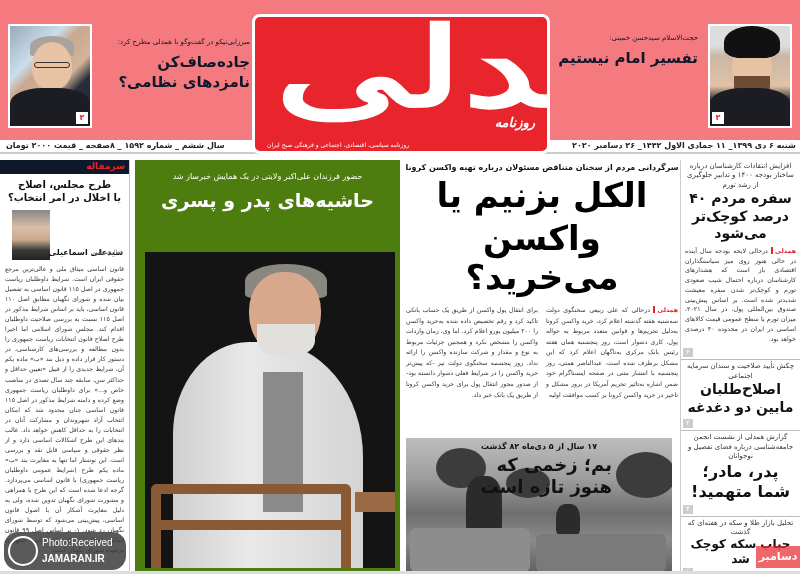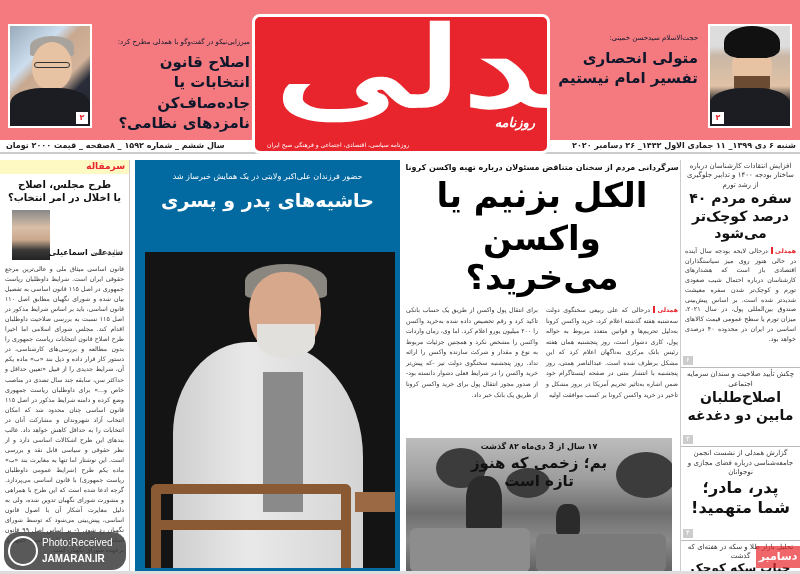--- a/index.html
+++ b/index.html
@@ -31,31 +31,31 @@
 
 .mast-txt{position:absolute;color:#0f172a;text-align:right}
 .mast-txt.r{right:102px;top:34px;width:150px}
 .mast-txt.l{left:100px;top:38px;width:150px}
 .mast-kicker{font-size:7px;margin-bottom:6px}
 .mast-head{font-size:15px;font-weight:bold;line-height:1.35}
 
 
 .col-right{position:absolute;right:0;top:160px;width:120px;height:414px;background:#fff;border-left:1px solid #ccc}
 .col-left{position:absolute;left:0;top:160px;width:130px;height:414px;background:#fff;border-right:1px solid #ccc}
-.col-center{position:absolute;left:135px;top:160px;width:265px;height:414px;background:#0369a1}
+.col-center{position:absolute;left:135px;top:160px;width:265px;height:414px;background:#4d7c0f}
 .col-main{position:absolute;left:404px;top:160px;width:276px;height:414px}
 
-.rblock{border-bottom:1px solid #bbb;padding:2px 4px 14px;text-align:center;position:relative}
+.rblock{border-bottom:1px solid #bbb;padding:2px 4px 6px;text-align:center;position:relative}
 .rkick{font-size:7px;color:#333;line-height:1.35}
 .rhead{font-size:14px;font-weight:bold;color:#111;line-height:1.25;margin-top:0}
 .rbody{font-size:6.3px;color:#333;text-align:justify;line-height:1.55;margin-top:3px}
 .brand{color:#e8252c;font-weight:bold;border-left:2px solid #e8252c;padding-left:2px}
 .num{position:absolute;left:2px;bottom:2px;width:10px;height:9px;background:#ccc;color:#fff;font-size:7px;line-height:9px;text-align:center}
 
-.ed-bar{background:#fef9c3;height:14px;position:relative}
+.ed-bar{background:#0f172a;height:14px;position:relative}
 .ed-bar span{position:absolute;right:4px;top:1px;color:#e8252c;font-size:9px;font-weight:bold}
 .ed-title{text-align:center;font-size:10px;font-weight:bold;color:#111;line-height:1.3;margin:4px 6px}
 .ed-auth{position:relative;height:54px;margin:2px 4px}
 .ed-photo{position:absolute;left:8px;top:2px;width:38px;height:50px;background:linear-gradient(180deg,#888 0%,#d9bfa8 35%,#c9a88c 60%,#3a3a3a 80%,#222 100%)}
 .ed-name{position:absolute;right:2px;top:40px;font-size:8px;font-weight:bold;color:#111}
 .ed-role{position:absolute;right:2px;top:40px;font-size:6px;color:#777}
 .ed-body{font-size:6.2px;line-height:1.62;color:#333;text-align:justify;padding:0 5px}
 
 .ctr-kick{color:#fff;font-size:8px;text-align:center;margin-top:12px}
 .ctr-head{color:#fff;font-size:19px;font-weight:bold;text-align:center;margin-top:8px}
@@ -68,21 +68,21 @@
 .p-chair{position:absolute;left:6px;top:232px;width:200px;height:84px;border:10px solid #8a5a34;border-bottom:none;border-radius:6px 6px 0 0}
 .p-chair::after{content:"";position:absolute;left:0;right:0;top:26px;height:10px;background:#8a5a34}
 .p-desk{position:absolute;right:0;top:240px;width:40px;height:20px;background:#9b6a44}
 
 .m-kick{font-size:8px;font-weight:bold;color:#111;text-align:center;margin-top:3px}
 .m-head{font-size:34px;font-weight:900;color:#000;text-align:center;line-height:1.15;margin-top:4px;letter-spacing:-1px}
 .m-cols{display:flex;gap:8px;margin-top:8px;padding:0 2px}
 .m-col{flex:1;font-size:6.2px;line-height:1.7;color:#333;text-align:justify}
 .bam{position:absolute;left:2px;top:278px;width:266px;height:136px;background:linear-gradient(180deg,#bdbdbd 0%,#9d9d9d 30%,#6e6e6e 55%,#8a8a8a 75%,#5e5e5e 100%);overflow:hidden}
 .bam-kick{position:absolute;top:4px;left:0;right:0;text-align:center;font-size:8px;font-weight:bold;color:#111}
-.bam-head{position:absolute;top:16px;left:60px;right:60px;text-align:center;font-size:15px;font-weight:bold;color:#111;line-height:1.2}
+.bam-head{position:absolute;top:16px;left:60px;right:60px;text-align:right;font-size:18px;font-weight:bold;color:#111;line-height:1.2}
 .tree{position:absolute;border-radius:50%;background:#3c3c3c}
 .rubble{position:absolute;background:#7a7a7a;border-radius:6px}
 .fig{position:absolute;background:#2b2b2b;border-radius:40% 40% 6px 6px}
 
 .watermark{position:absolute;left:4px;bottom:4px;width:122px;height:38px;background:rgba(60,60,60,0.85);border-radius:14px;color:#fff;font-family:"Liberation Sans",sans-serif;direction:ltr}
 .wm-logo{position:absolute;left:4px;top:4px;width:30px;height:30px;border:2px solid #fff;border-radius:50%}
 .wm-l1{position:absolute;left:38px;top:5px;font-size:10px}
 .wm-l2{position:absolute;left:38px;top:21px;font-size:10px;font-weight:bold}
 .jamaran-stamp{position:absolute;right:0;bottom:6px;width:44px;height:22px;background:rgba(232,37,44,0.7);color:#fff;font-size:11px;font-weight:bold;text-align:center;line-height:22px}
 .bottom-line{position:absolute;left:0;bottom:0;width:800px;height:3px;background:#ddd}
@@ -95,33 +95,31 @@
   <div class="mast">
     <div class="mast-photo r">
       <div class="face"></div>
       <div class="turban"></div>
       <div class="beard"></div>
       <div class="body-suit"></div>
       <div class="pg-badge">۲</div>
     </div>
     <div class="mast-txt r">
       <div class="mast-kicker">حجت‌الاسلام سیدحسن خمینی:</div>
-      <div class="mast-head">متولی انحصاری</div>
       <div class="mast-head">تفسیر امام نیستیم</div>
     </div>
 
     <div class="logo-box">
       <div class="logo-word">همدلی</div>
       <div class="logo-ruz">روزنامه</div>
       <div class="logo-tag">روزنامه سیاسی، اقتصادی، اجتماعی و فرهنگی صبح ایران</div>
     </div>
 
     <div class="mast-txt l">
       <div class="mast-kicker">میرزابی‌نیکو در گفت‌وگو با همدلی مطرح کرد:</div>
-      <div class="mast-head">اصلاح قانون انتخابات یا</div>
       <div class="mast-head">جاده‌صاف‌کن نامزدهای نظامی؟</div>
     </div>
     <div class="mast-photo l">
       <div class="hair"></div>
       <div class="face"></div>
       <div class="glasses"></div>
       <div class="body-suit"></div>
       <div class="pg-badge">۲</div>
     </div>
   </div>
@@ -139,21 +137,21 @@
       <div style="height:10px"></div>
       <div class="num">۶</div>
     </div>
     <div class="rblock">
       <div class="rkick">چکش تأیید صلاحیت و سندان سرمایه اجتماعی</div>
       <div class="rhead">اصلاح‌طلبان مابین دو دغدغه</div>
       <div style="height:8px"></div>
       <div class="num">۲</div>
     </div>
     <div class="rblock">
-      <div class="rkick">گزارش همدلی از نشست انجمن جامعه‌شناسی درباره فضای مجازی و نوجوانان</div>
+      <div class="rkick">گزارش همدلی از نشست انجمن جامعه‌شناسی درباره فضای تفصیل و نوجوانان</div>
       <div class="rhead" style="font-size:16px">پدر، مادر؛ شما متهمید!</div>
       <div style="height:8px"></div>
       <div class="num">۴</div>
     </div>
     <div class="rblock">
       <div class="rkick">تحلیل بازار طلا و سکه در هفته‌ای که گذشت</div>
       <div class="rhead" style="font-size:12px">حباب سکه کوچک شد</div>
       <div style="height:6px"></div>
       <div class="num">۶</div>
     </div>
@@ -173,21 +171,21 @@
       <div class="m-col">برای انتقال پول واکسن از طریق یک حساب بانکی تاکید کرد و رقم تخصیص داده شده به‌خرید واکسن را ۲۰۰ میلیون یورو اعلام کرد. اما وی، زمان واردات واکسن را مشخص نکرد و همچنین جزئیات مربوط به نوع و مقدار و شرکت سازنده واکسن را ارائه نداد. روز پنجشنبه سخنگوی دولت نیز -که پیش‌تر خرید واکسن را در شرایط فعلی دشوار دانسته بود- از صدور مجوز انتقال پول برای خرید واکسن کرونا از طریق یک بانک خبر داد.</div>
     </div>
     <div class="bam">
       <div class="tree" style="left:30px;top:10px;width:50px;height:40px"></div>
       <div class="tree" style="left:210px;top:14px;width:60px;height:46px"></div>
       <div class="tree" style="left:100px;top:30px;width:44px;height:30px"></div>
       <div class="fig" style="left:60px;top:38px;width:36px;height:56px"></div>
       <div class="fig" style="left:150px;top:66px;width:24px;height:32px"></div>
       <div class="rubble" style="left:4px;top:90px;width:120px;height:44px;background:#8d8d8d"></div>
       <div class="rubble" style="left:130px;top:96px;width:130px;height:38px"></div>
-      <div class="bam-kick">۱۷ سال از 3 دی‌ماه ۸۲ گذشت</div>
+      <div class="bam-kick">۱۷ سال از ۵ دی‌ماه ۸۲ گذشت</div>
       <div class="bam-head">بم؛ زخمی که هنوز تازه است</div>
     </div>
   </div>
 
   <div class="col-center">
     <div class="ctr-kick">حضور فرزندان علی‌اکبر ولایتی در یک همایش خبرساز شد</div>
     <div class="ctr-head">حاشیه‌های پدر و پسری</div>
     <div class="portrait">
       <div class="p-jacket"></div>
       <div class="p-shirt"></div>

